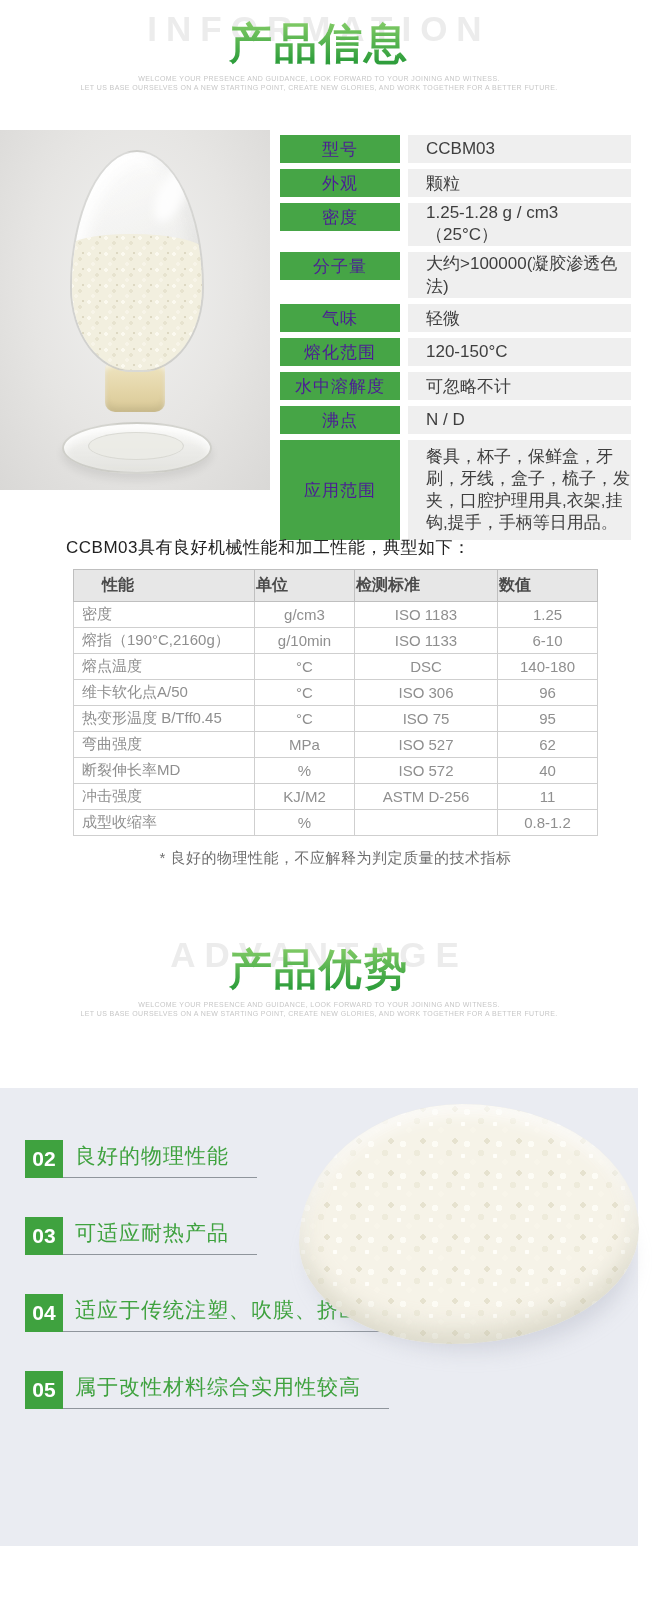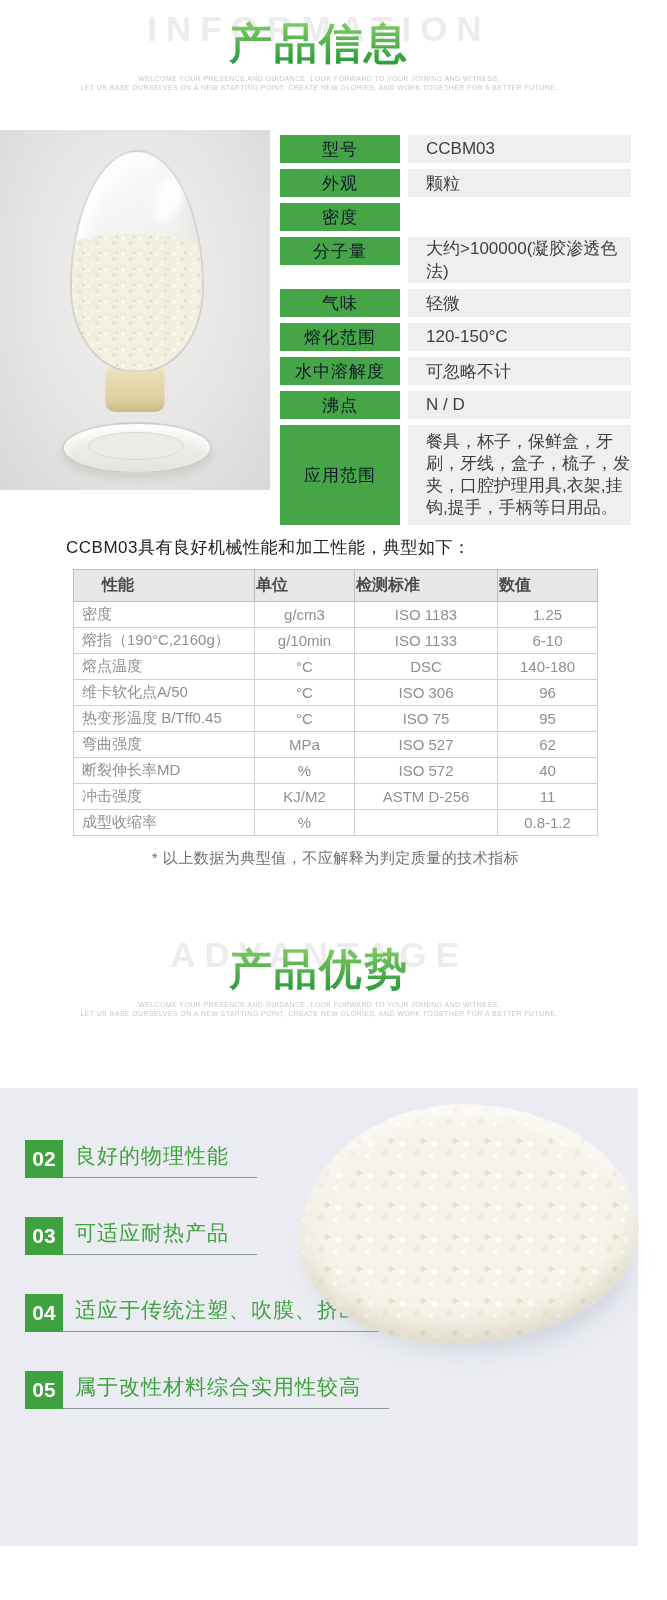--- a/index.html
+++ b/index.html
@@ -72,21 +72,21 @@
     box-shadow:inset 0 6px 8px rgba(255,255,255,.8), 0 6px 8px rgba(0,0,0,.08);
   }
   .flask-base-inner{
     position:absolute;left:88px;top:302px;width:94px;height:26px;border-radius:50%;
     background:rgba(235,235,230,.9);border:1px solid rgba(200,200,194,.5);
   }
 
   .spec-panel{flex:1;padding:5px 7px 0 10px;}
   .spec-row{display:flex;margin-bottom:6px;}
   .spec-label{
-    flex:0 0 120px;height:28px;background:#46a546;color:#0f172a;
+    flex:0 0 120px;height:28px;background:#46a546;color:#4c1d95;
     font-size:17px;display:flex;align-items:center;justify-content:center;
     margin-right:8px;letter-spacing:1px;text-align:right;
   }
   .spec-value{
     flex:1;background:#efefef;color:#3e3e3e;font-size:17px;
     display:flex;align-items:center;padding-left:18px;min-height:28px;
   }
   .spec-row.tall .spec-label{height:auto;min-height:88px;}
   .spec-row.tall .spec-value{
     padding:6px 0 6px 18px;line-height:22px;display:block;
@@ -178,20 +178,21 @@
       <div class="spec-row">
         <div class="spec-label">型号</div>
         <div class="spec-value">CCBM03</div>
       </div>
       <div class="spec-row">
         <div class="spec-label">外观</div>
         <div class="spec-value">颗粒</div>
       </div>
       <div class="spec-row">
         <div class="spec-label">密度</div>
+        <div class="spec-value">1.25-1.28 g / cm3 （25°C）</div>
       </div>
       <div class="spec-row">
         <div class="spec-label">分子量</div>
         <div class="spec-value">大约&gt;100000(凝胶渗透色法)</div>
       </div>
       <div class="spec-row">
         <div class="spec-label">气味</div>
         <div class="spec-value">轻微</div>
       </div>
       <div class="spec-row">
@@ -280,21 +281,21 @@
           <td>11</td>
         </tr>
         <tr>
           <td class="c-perf">成型收缩率</td>
           <td>%</td>
           <td></td>
           <td>0.8-1.2</td>
         </tr>
       </tbody>
     </table>
-    <div class="footnote">* 以上数据为典型值，不应解释为判定质量的技术指标</div>
+    <div class="footnote">* 良好的物理性能，不应解释为判定质量的技术指标</div>
   </div>
 
   <div class="sec-header adv-header">
     <div class="wm">ADVANTAGE</div>
     <div class="green-title">产品优势</div>
     <div class="tiny-en">
       <div>WELCOME YOUR PRESENCE AND GUIDANCE, LOOK FORWARD TO YOUR JOINING AND WITNESS.</div>
       <div>LET US BASE OURSELVES ON A NEW STARTING POINT, CREATE NEW GLORIES, AND WORK TOGETHER FOR A BETTER FUTURE.</div>
     </div>
   </div>

